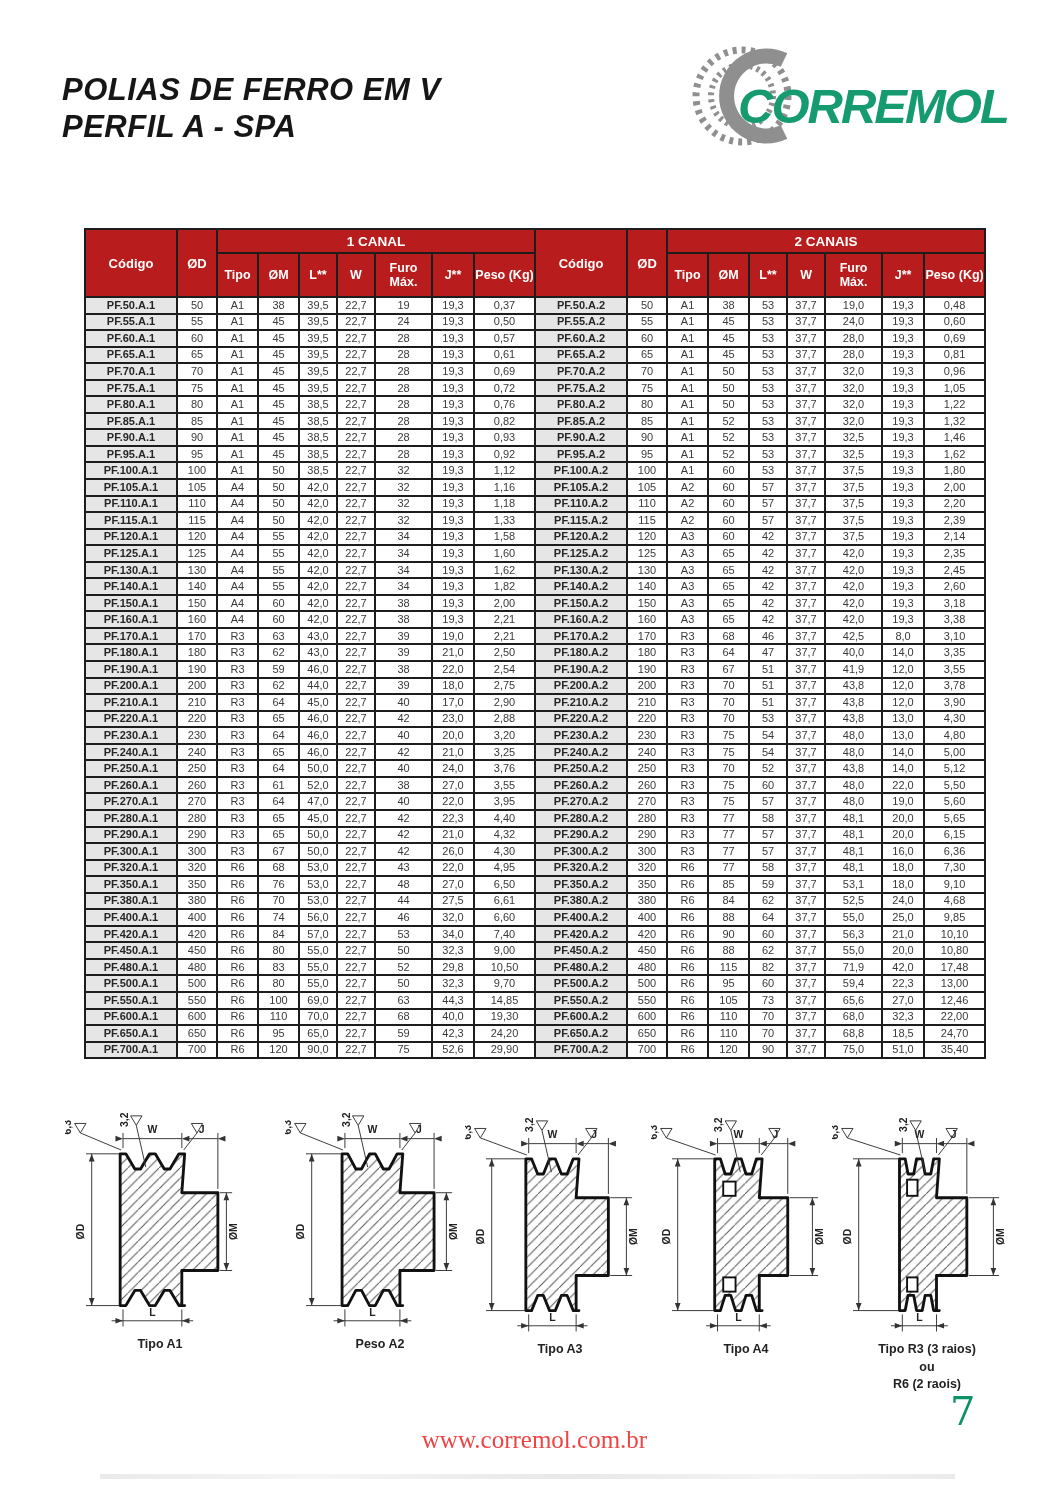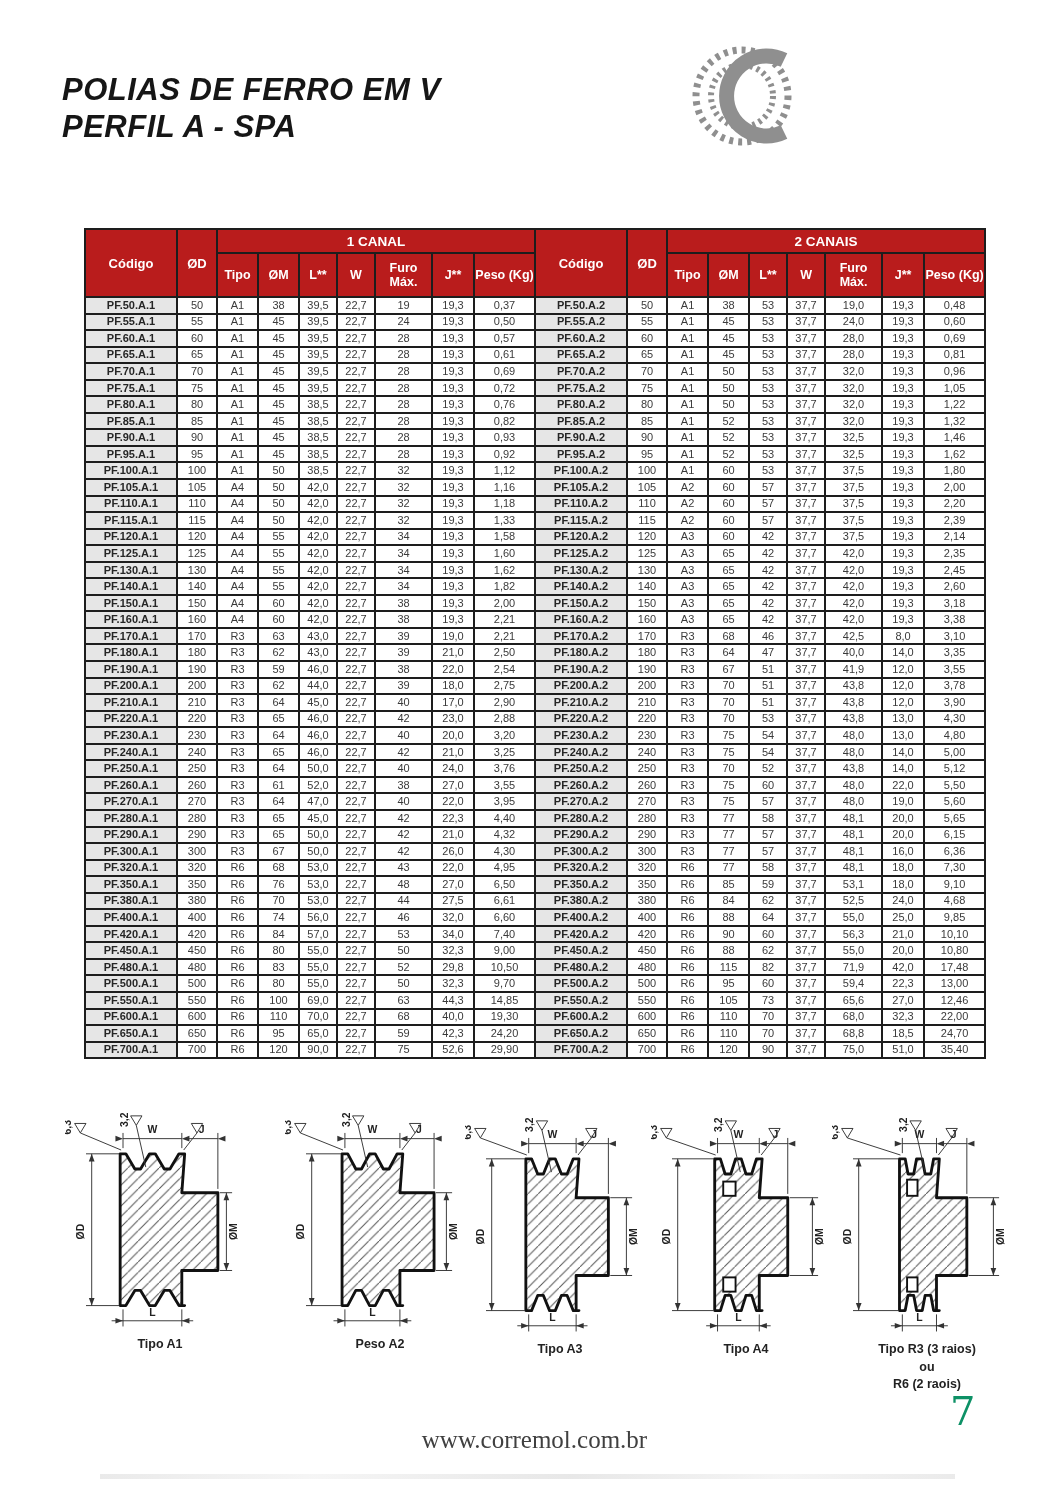--- a/index.html
+++ b/index.html
@@ -26,21 +26,21 @@
   tbody td{height:14.55px;font-size:11px;color:#3a3a3a;background:#fff;line-height:1;}
   tbody td.codigo{background:#e6e6e6;font-weight:bold;color:#262626;}
 
   
   .diagram{position:absolute;width:190px;text-align:center;}
   .diagram svg{display:block;margin:0 auto;}
   .caption{font-size:12.5px;font-weight:bold;color:#222;line-height:1.25;margin-top:2px;}
 
   
   .footer-url{position:absolute;left:8px;right:0;top:1426px;text-align:center;
-              font-family:"Liberation Serif",serif;font-size:25px;color:#404040;}
+              font-family:"Liberation Serif",serif;font-size:25px;color:#ef4444;}
   .page-num{position:absolute;left:950px;top:1388px;font-size:40px;color:#0d9166;
             font-family:"DejaVu Serif",serif;}
   .bottom-bar{position:absolute;left:100px;top:1474px;width:855px;height:5px;opacity:.6;
               background:linear-gradient(90deg,#dcdcdc,#efefef 25%,#d8d8d8 55%,#eee 80%,#ddd);}
 </style>
 </head>
 <body>
 
 <div class="page">
 
@@ -50,20 +50,21 @@
   </div>
 
   <div class="logo">
     <svg class="logo-gear" width="118" height="120" viewBox="0 0 118 120">
       <g fill="none" stroke="#8f8f8f">
         <circle cx="56" cy="60" r="46" stroke-width="7" stroke-dasharray="4 5"></circle>
         <circle cx="56" cy="60" r="31" stroke-width="6" stroke-dasharray="3 4"></circle>
         <path d="M 98 24 A 40 40 0 1 0 98 96" stroke-width="15"></path>
       </g>
     </svg>
+    <div class="logo-text">CORREMOL</div>
   </div>
 
   <div class="tbl-wrap">
     <table>
       <colgroup>
         <col style="width:92px">
           <col style="width:40px">
           <col style="width:41px">
           <col style="width:41px">
         <col style="width:38px">

